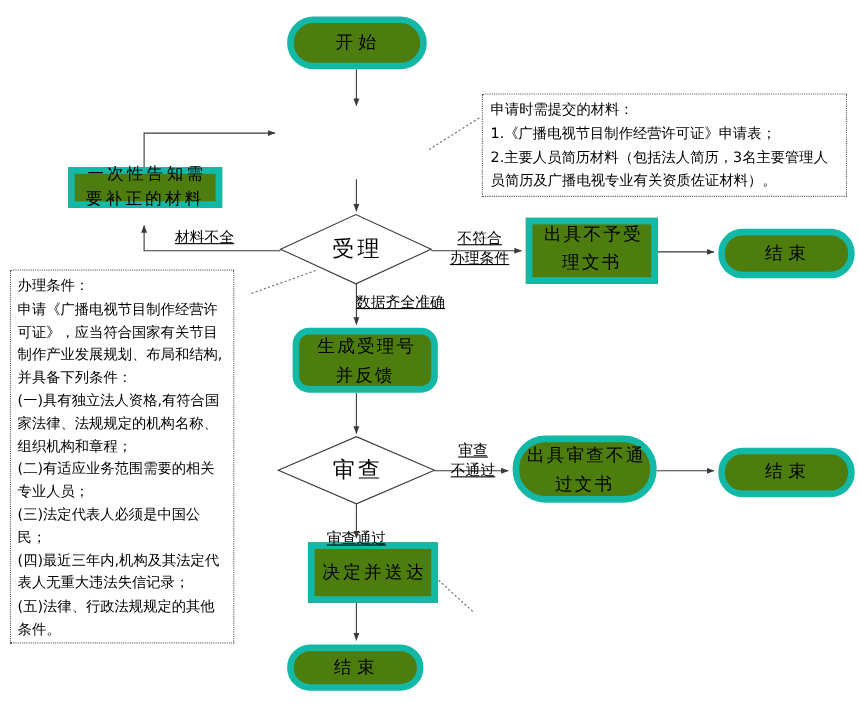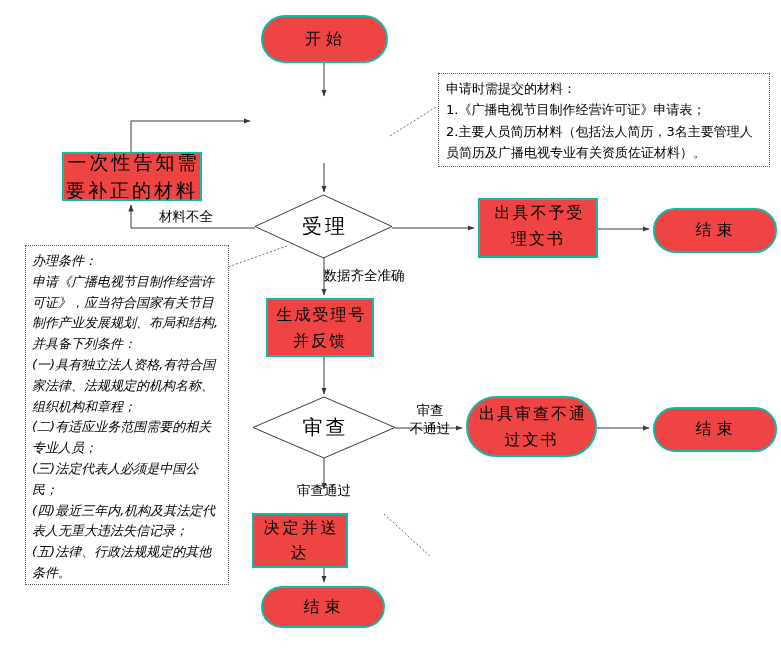--- a/index.html
+++ b/index.html
@@ -2,39 +2,39 @@
 <html><head>
 <meta charset="utf-8">
 <style>
   html,body{margin:0;padding:0;background:#ffffff;}
   .canvas{
     position:relative;width:781px;height:654px;background:#ffffff;
     font-family:"DejaVu Sans",sans-serif;color:#000;overflow:hidden;
   }
   svg.connectors{position:absolute;left:0;top:0;z-index:1;}
   .node{
-    position:absolute;box-sizing:border-box;border:2px solid #14b8a6;background:#ef4444;
+    position:absolute;box-sizing:border-box;border:6px solid #14b8a6;background:#4d7c0f;
     display:flex;align-items:center;justify-content:center;text-align:center;
     font-size:16px;line-height:1.55;letter-spacing:3px;z-index:2;
   }
   .node .lbl{white-space:pre-line;text-indent:3px;}
   .terminal{border-radius:24px;}
   .diamond-label{
     position:absolute;display:flex;align-items:center;justify-content:center;
     font-size:20px;letter-spacing:3px;z-index:3;text-align:center;
   }
   .diamond-label .lbl{white-space:pre-line;text-indent:3px;}
   .note{
     position:absolute;box-sizing:border-box;border:1px dotted #5a5a5a;background:#ffffff;
     font-size:13px;line-height:1.6;text-align:left;padding:4px 7px;
     white-space:pre-line;z-index:2;overflow:hidden;
   }
   .edge-label{
     position:absolute;font-size:13.5px;line-height:1.3;text-align:center;
-    white-space:pre-line;z-index:3;
+    white-space:pre-line;z-index:3;text-decoration:underline;
   }
 </style>
 </head>
 <body>
 
 <div class="canvas">
 
   <svg class="connectors" width="781" height="654">
     <defs>
       <marker id="arr" markerUnits="userSpaceOnUse" markerWidth="8" markerHeight="7" refX="6.5" refY="3" orient="auto">
@@ -62,75 +62,77 @@
 
     <polygon points="255,226.5 323.5,195 392,226.5 323.5,258" fill="#ffffff" stroke="#3a3a3a"></polygon>
     <polygon points="253,427.5 324,397 395,427.5 324,458" fill="#ffffff" stroke="#3a3a3a"></polygon>
   </svg>
 
   <div class="node terminal" style="left:261px;top:15px;width:127px;height:48px;letter-spacing:5px;">
     <span class="lbl">开始</span>
   </div>
 
 
-  <div class="node" style="left:62px;top:152px;width:140px;height:49px;font-size:19px;line-height:1.45;">
+  <div class="node" style="left:62px;top:152px;width:140px;height:37px;font-size:15px;line-height:1.45;font-family:Liberation Mono, monospace;">
     <span class="lbl">一次性告知需
 要补正的材料</span>
   </div>
 
   <div class="diamond-label" style="left:255px;top:195px;width:137px;height:63px;">
     <span class="lbl">受理</span>
   </div>
 
   <div class="node" style="left:478px;top:198px;width:120px;height:60px;letter-spacing:2px;line-height:1.6;font-family:Liberation Mono, monospace;">
     <span class="lbl">出具不予受
 理文书</span>
   </div>
 
   <div class="node terminal" style="left:653px;top:208px;width:124px;height:45px;letter-spacing:5px;border-radius:22px;">
     <span class="lbl">结束</span>
   </div>
 
-  <div class="node" style="left:266px;top:298px;width:108px;height:59px;letter-spacing:2px;line-height:1.6;">
+  <div class="node" style="left:266px;top:298px;width:132px;height:59px;letter-spacing:2px;line-height:1.6;border-radius:15px;">
     <span class="lbl">生成受理号
 并反馈</span>
   </div>
 
   <div class="diamond-label" style="left:253px;top:397px;width:142px;height:61px;">
     <span class="lbl">审查</span>
   </div>
 
   <div class="node" style="left:466px;top:396px;width:131px;height:61px;letter-spacing:2px;line-height:1.6;border-radius:30px;">
     <span class="lbl">出具审查不通
 过文书</span>
   </div>
 
   <div class="node terminal" style="left:653px;top:407px;width:124px;height:45px;letter-spacing:5px;border-radius:22px;">
     <span class="lbl">结束</span>
   </div>
 
-  <div class="node" style="left:252px;top:493px;width:96px;height:55px;letter-spacing:3px;margin-top:20px;">
+  <div class="node" style="left:280px;top:493px;width:118px;height:55px;letter-spacing:3px;">
     <span class="lbl">决定并送达</span>
   </div>
 
   <div class="node terminal" style="left:261px;top:586px;width:124px;height:42px;letter-spacing:5px;border-radius:21px;">
     <span class="lbl">结束</span>
   </div>
 
   <div class="edge-label" style="left:148px;top:208px;width:76px;">材料不全</div>
+  <div class="edge-label" style="left:402px;top:209px;width:68px;">不符合
+办理条件</div>
   <div class="edge-label" style="left:278px;top:267px;width:92px;margin-left:40px;">数据齐全准确</div>
   <div class="edge-label" style="left:402px;top:402px;width:56px;">审查
 不通过</div>
   <div class="edge-label" style="left:288px;top:466px;width:72px;margin-top:16px;">审查通过</div>
 
-  <div class="note" style="left:438px;top:73px;width:332px;height:94px;line-height:1.65;">申请时需提交的材料：
+  <div class="note" style="left:438px;top:85px;width:332px;height:94px;line-height:1.65;">申请时需提交的材料：
 1.《广播电视节目制作经营许可证》申请表；
 2.主要人员简历材料（包括法人简历，3名主要管理人员简历及广播电视专业有关资质佐证材料）。</div>
 
-  <div class="note" style="left:25px;top:245px;width:204px;height:340px;padding:5px 6px;line-height:1.6;font-style:italic;">办理条件：
+  <div class="note" style="left:9px;top:245px;width:204px;height:340px;padding:5px 6px;line-height:1.6;">办理条件：
 申请《广播电视节目制作经营许可证》，应当符合国家有关节目制作产业发展规划、布局和结构,并具备下列条件：
 (一)具有独立法人资格,有符合国家法律、法规规定的机构名称、组织机构和章程；
 (二)有适应业务范围需要的相关专业人员；
 (三)法定代表人必须是中国公民；
 (四)最近三年内,机构及其法定代表人无重大违法失信记录；
 (五)法律、行政法规规定的其他条件。</div>
 
 
 </div>
 

